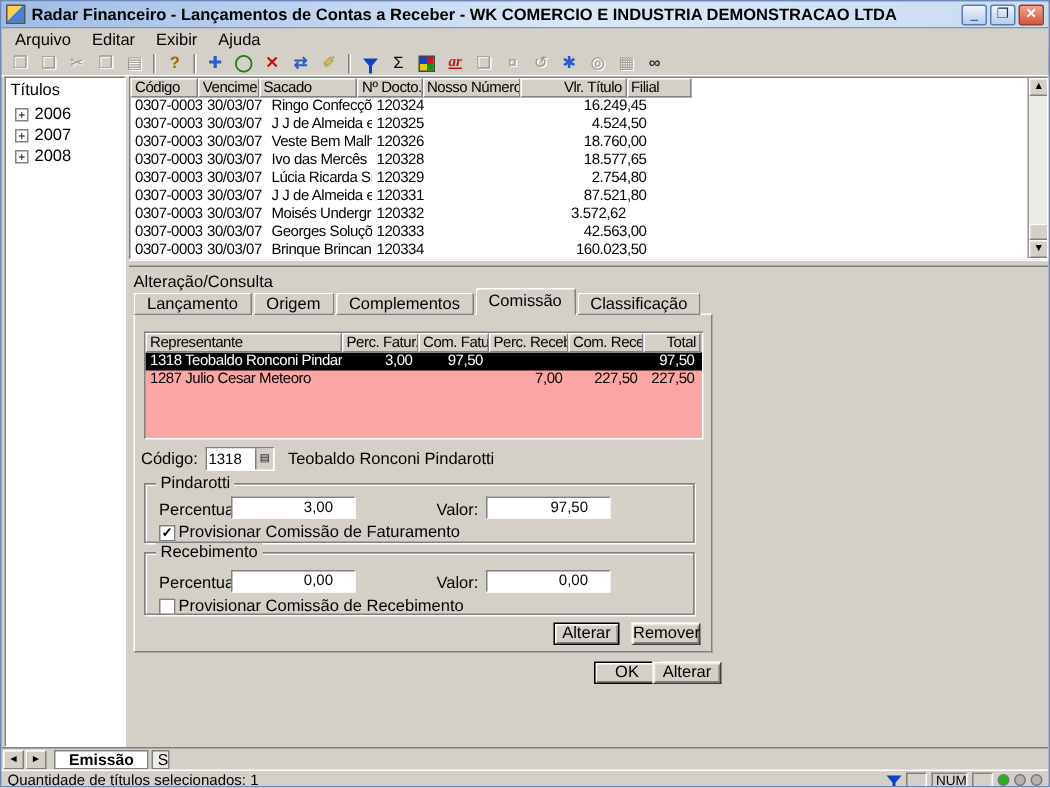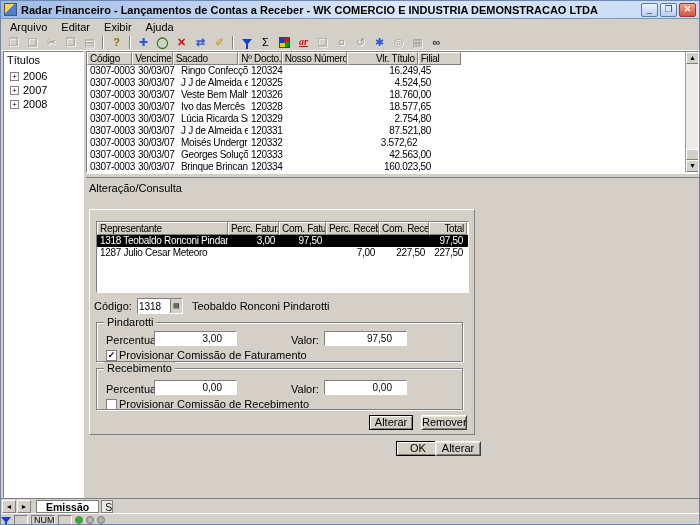--- a/index.html
+++ b/index.html
@@ -66,21 +66,21 @@
     border-top:1px solid #fff;border-bottom:1px solid #808080}
   #bottompanel{position:absolute;left:85px;top:177px;width:613px;height:320px;background:#d4d0c8}
   #altlabel{position:absolute;left:3px;top:4px}
   #tabstrip{position:absolute;left:3px;top:14px;height:18px;display:flex;align-items:flex-end;z-index:2}
   .tab{height:15px;line-height:15px;padding:0 8px;border:1px solid;border-color:#fff #808080 #808080 #fff;
     border-radius:2px 2px 0 0;background:#d4d0c8;margin-right:1px}
   .tab.active{height:18px;line-height:17px;border-bottom:1px solid #d4d0c8}
   #tabpage{position:absolute;left:3px;top:31px;width:386px;height:226px;background:#d4d0c8;
     border:1px solid;border-color:#fff #808080 #808080 #fff}
   
-  #commtable{position:absolute;left:6px;top:11px;width:373px;height:72px;background:#ffffff;
+  #commtable{position:absolute;left:6px;top:11px;width:373px;height:72px;background:#fca5a5;
     border:1px solid;border-color:#808080 #fff #fff #808080;overflow:hidden}
   #ct-head{display:flex;height:13px}
   
   #codigorow{position:absolute;left:4px;top:87px;height:18px;display:flex;align-items:center}
   #codigo-field{width:46px;height:16px;border:1px solid;border-color:#808080 #fff #fff #808080;
     background:#fff;display:flex;margin-left:5px}
   #codigo-input{flex:1;min-width:0;border:0;padding:0 1px;font:inherit;font-size:10px;background:#fff}
   #codigo-lookup{width:12px;border-left:1px solid #808080;background:#d4d0c8;font-size:7px;
     line-height:14px;text-align:center}
   #codigo-name{margin-left:9px}
@@ -302,20 +302,27 @@
       <div class="sbtn sb-up">▲</div>
       <div class="sb-thumb"></div>
       <div class="sbtn sb-down">▼</div>
     </div>
   </div>
 
   <div id="splitter"></div>
 
   <div id="bottompanel">
     <div id="altlabel">Alteração/Consulta</div>
+    <div id="tabstrip">
+        <span class="tab">Lançamento</span>
+        <span class="tab">Origem</span>
+        <span class="tab">Complementos</span>
+        <span class="tab active">Comissão</span>
+        <span class="tab">Classificação</span>
+      </div>
     <div id="tabpage">
 
       <div id="commtable">
         <div id="ct-head">
             <span class="th" style="width: 131px;">Representante</span>
             <span class="th num" style="width: 51px;">Perc. Fatur.</span>
             <span class="th num" style="width: 47px;">Com. Fatur.</span>
             <span class="th num" style="width: 53px;">Perc. Receb.</span>
             <span class="th num" style="width: 50px;">Com. Receb.</span>
             <span class="th num" style="width: 38px;">Total</span>
@@ -382,20 +389,21 @@
   </div>
 
   <div id="sheettabs">
     <span class="sheet-arrow">◄</span>
     <span class="sheet-arrow">►</span>
     <span class="sheet-tab">Emissão</span>
     <span class="sheet-tab partial">S</span>
   </div>
 
   <div id="statusbar">
+    <span id="status-text">Quantidade de títulos selecionados: 1</span>
     <span id="status-right">
       <span class="icon-funnel"></span>
       <span class="spanel sp-empty"></span>
       <span class="spanel" id="p-num">NUM</span>
       <span class="spanel sp-empty"></span>
       <span class="led green"></span>
       <span class="led gray"></span>
       <span class="led gray"></span>
     </span>
   </div>

